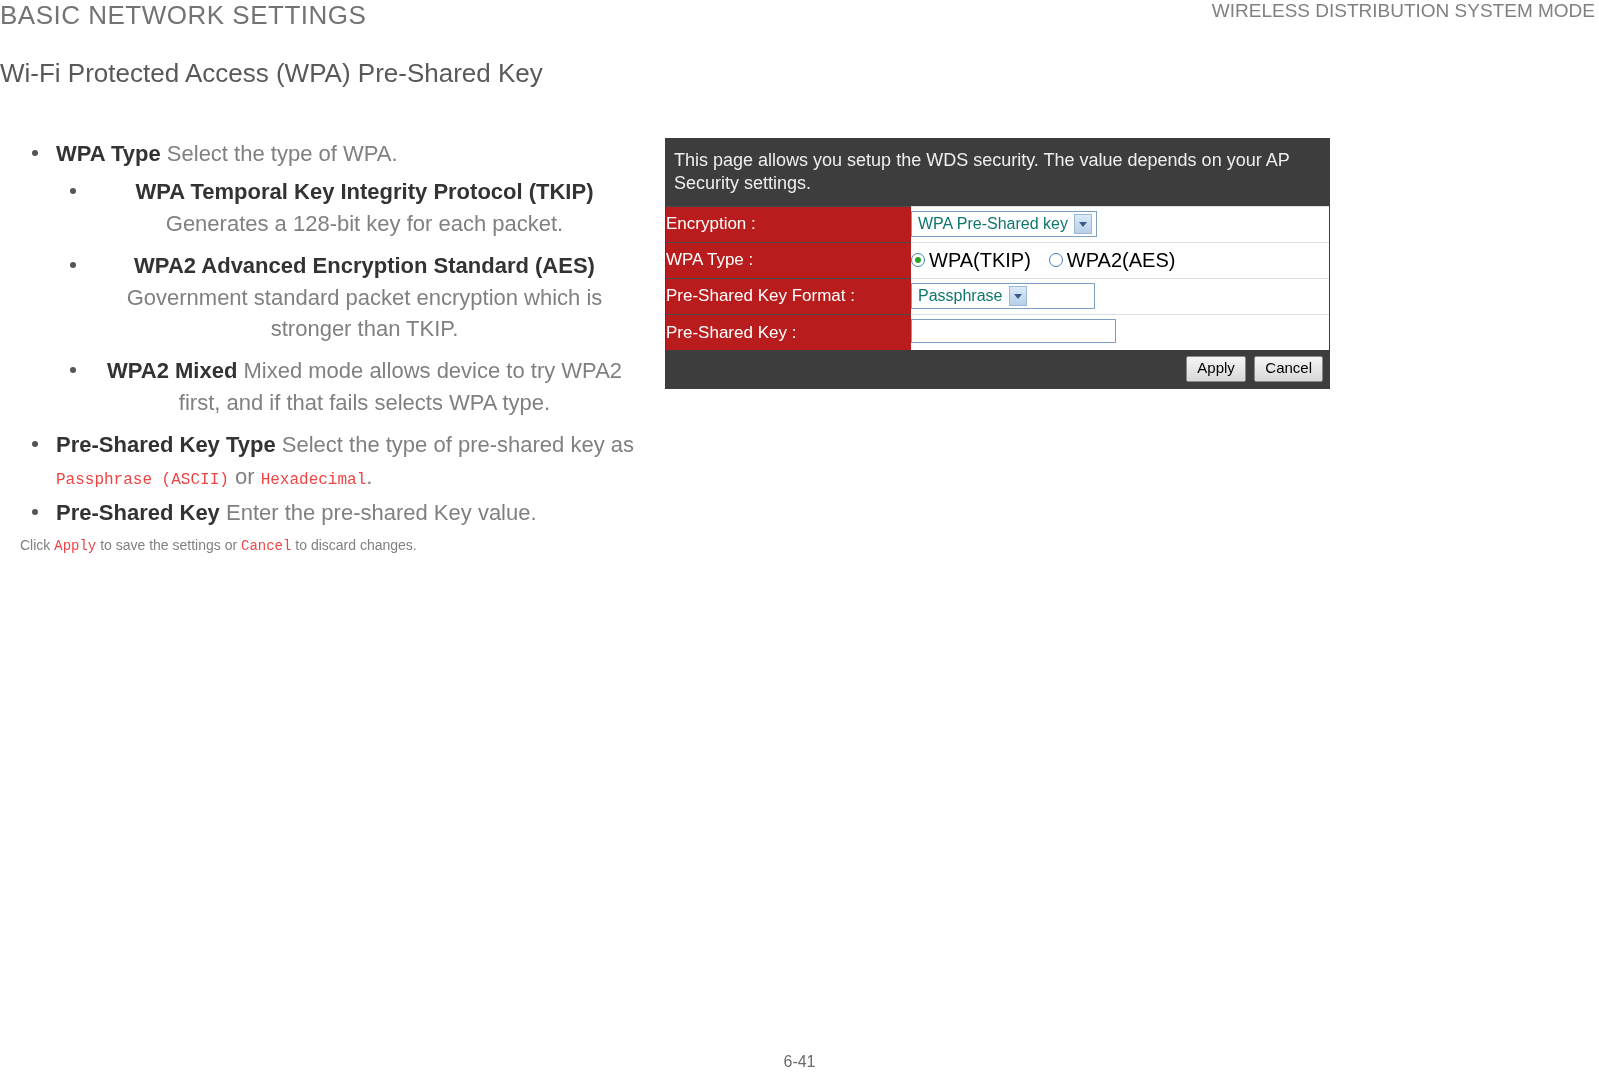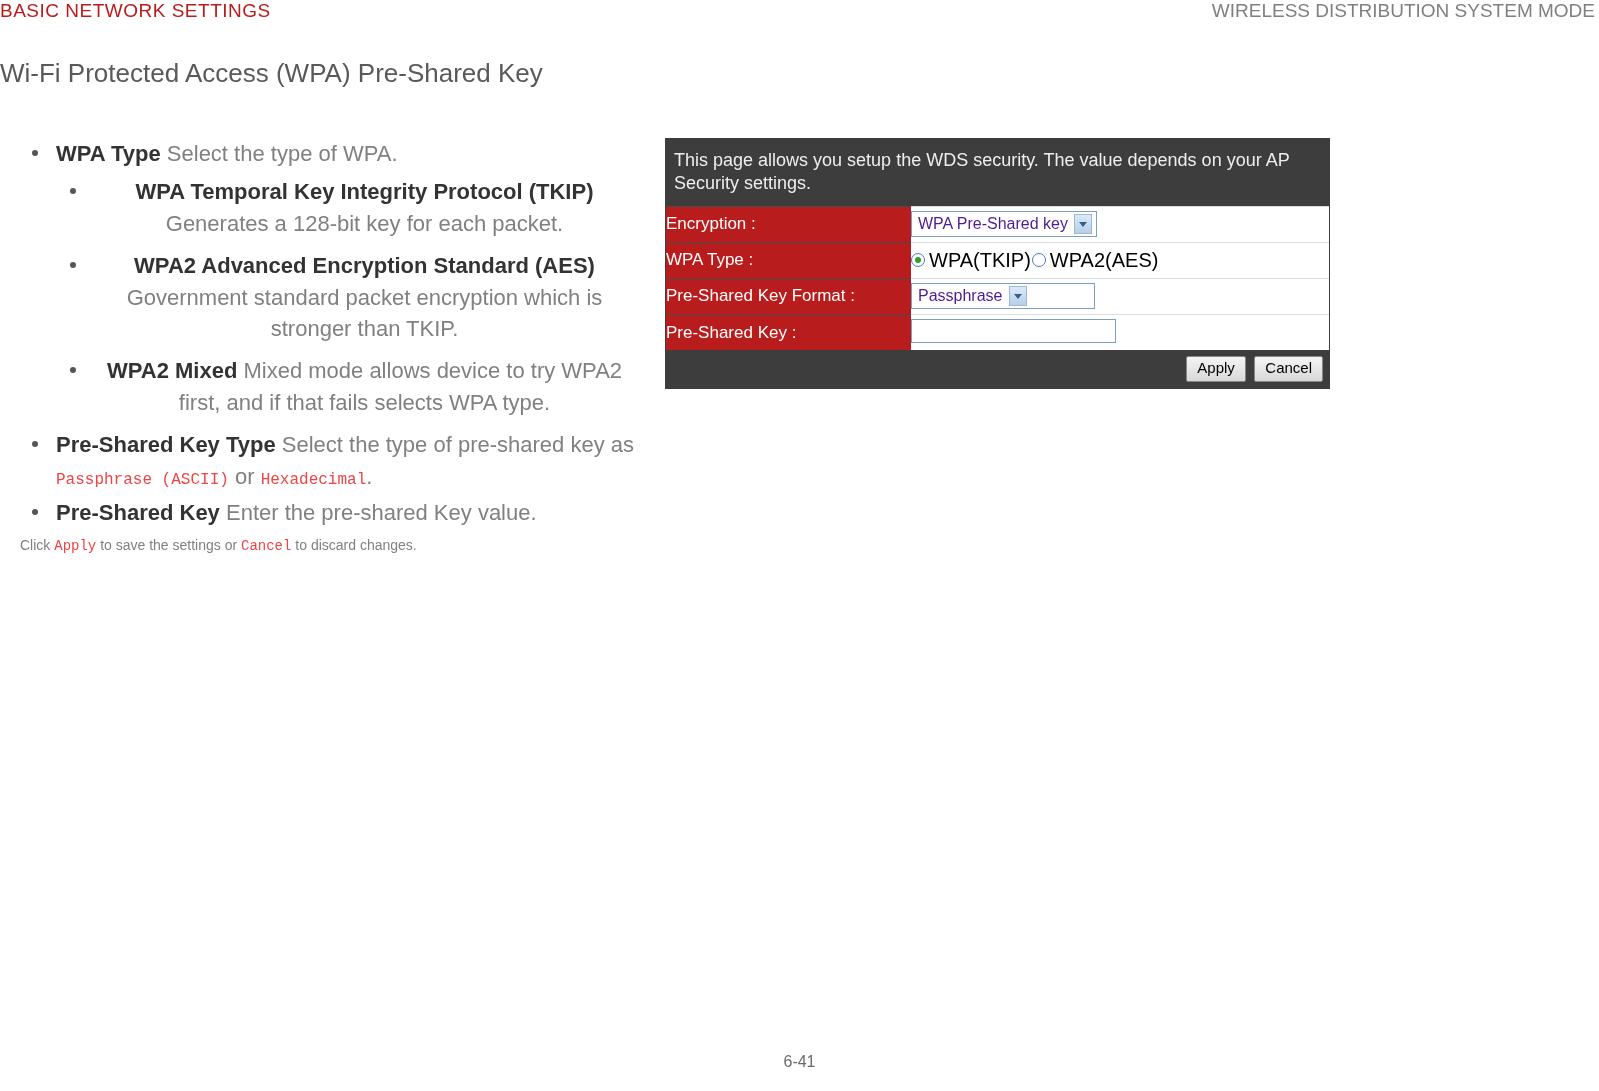--- a/index.html
+++ b/index.html
@@ -7,23 +7,23 @@
       font-family: Arial, Helvetica, sans-serif;
       background: #fff;
       width: 1599px;
       height: 1091px;
       position: relative;
       color: #4a4a4a;
     }
     .header-left {
       position: absolute; top: 0; left: 0;
       font-variant: small-caps;
-      font-size: 19px;
+      font-size: 26px;
       letter-spacing: 0.5px;
-      color: #b91c1c;
+      color: #737373;
       text-transform: uppercase;
     }
     .header-right {
       position: absolute; top: 0; right: 4px;
       font-variant: small-caps;
       font-size: 19px;
       color: #808080;
       text-transform: uppercase;
     }
     .section-title {
@@ -72,35 +72,35 @@
     .form-table td { padding: 0; height: 36px; vertical-align: middle; }
     .lbl-cell {
       width: 245px; background: #b91c1c; color: #fff;
       font-size: 17px; padding-left: 18px;
       border-top: 1px solid #4a4a4a;
     }
     .val-cell { background: #fff; padding-left: 8px; border-top: 1px solid #ddd; }
     .select-box {
       display: inline-flex; align-items: center; height: 26px;
       border: 1px solid #7d9fc6; background: #fff;
-      font-size: 16px; padding: 0 4px 0 6px; color: #4c1d95;
+      font-size: 16px; padding: 0 4px 0 6px; color: #0f766e;
     }
     .select-arrow {
       width: 18px; height: 20px; margin-left: 6px;
       background: linear-gradient(#dbeaf9, #b6cfe8);
       border: 1px solid #9bb8d3; display: inline-flex;
       align-items: center; justify-content: center;
     }
     .select-arrow::after {
       content: ""; width: 0; height: 0;
       border-left: 4px solid transparent;
       border-right: 4px solid transparent;
       border-top: 5px solid #3c5a8a;
     }
-    .radio-row { display: flex; gap: 1px; align-items: center; font-size: 20px; color: #000; }
+    .radio-row { display: flex; gap: 18px; align-items: center; font-size: 20px; color: #000; }
     .radio-dot {
       width: 14px; height: 14px; border: 1px solid #4a7abf;
       border-radius: 50%; display: inline-flex; align-items: center;
       justify-content: center; margin-right: 4px; background: #fff;
     }
     .radio-dot.sel::after {
       content: ""; width: 6px; height: 6px; border-radius: 50%;
       background: #28a428;
     }
     .text-input {

